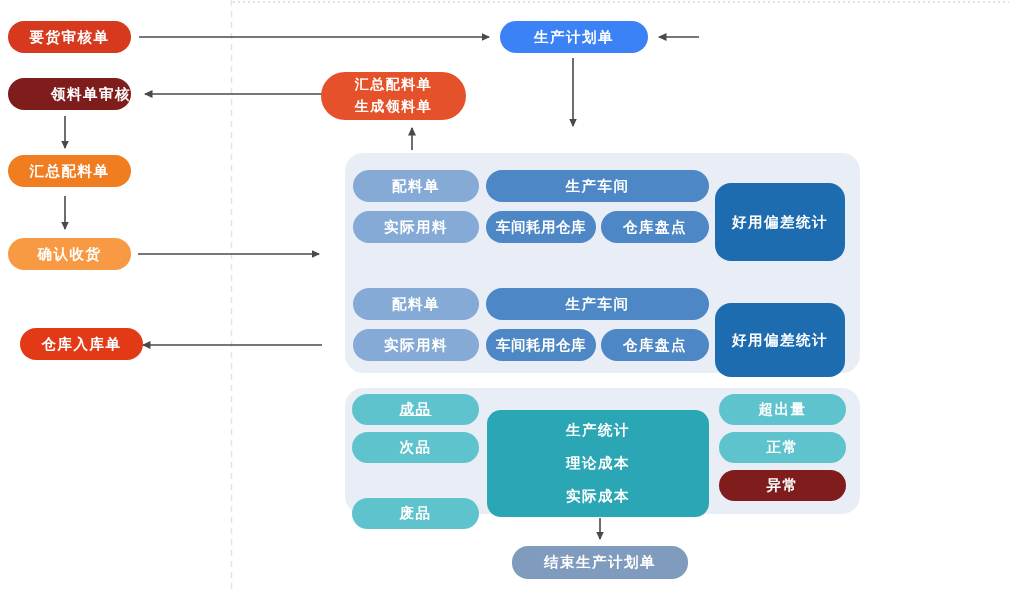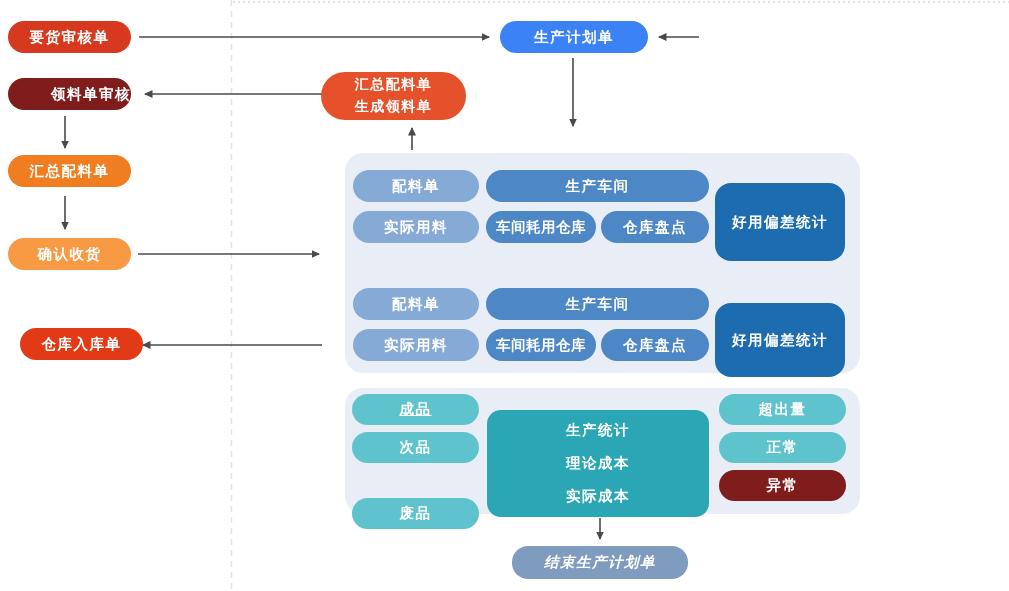--- a/index.html
+++ b/index.html
@@ -91,15 +91,15 @@
   <div class="block stats" style="left: 487px; top: 394px; width: 222px; height: 107px; background-color: rgb(42, 166, 180);">
     <span>生产统计</span>
     <span>理论成本</span>
     <span>实际成本</span>
   </div>
 
   <div class="pill" style="left: 719px; top: 394px; width: 127px; height: 31px; line-height: 31px; background-color: rgb(95, 195, 205);">超出量</div>
   <div class="pill" style="left: 719px; top: 432px; width: 127px; height: 31px; line-height: 31px; background-color: rgb(95, 195, 205);">正常</div>
   <div class="pill" style="left: 719px; top: 470px; width: 127px; height: 31px; line-height: 31px; background-color: #7f1d1d;">异常</div>
 
-  <div class="pill" style="left: 512px; top: 546px; width: 176px; height: 33px; line-height: 33px; background-color: rgb(127, 155, 189); font-style: italic;">结束生产计划单</div>
+  <div class="pill" style="left: 512px; top: 546px; width: 176px; height: 33px; line-height: 33px; background-color: rgb(127, 155, 189);">结束生产计划单</div>
 
 </div>
 
 </body></html>

